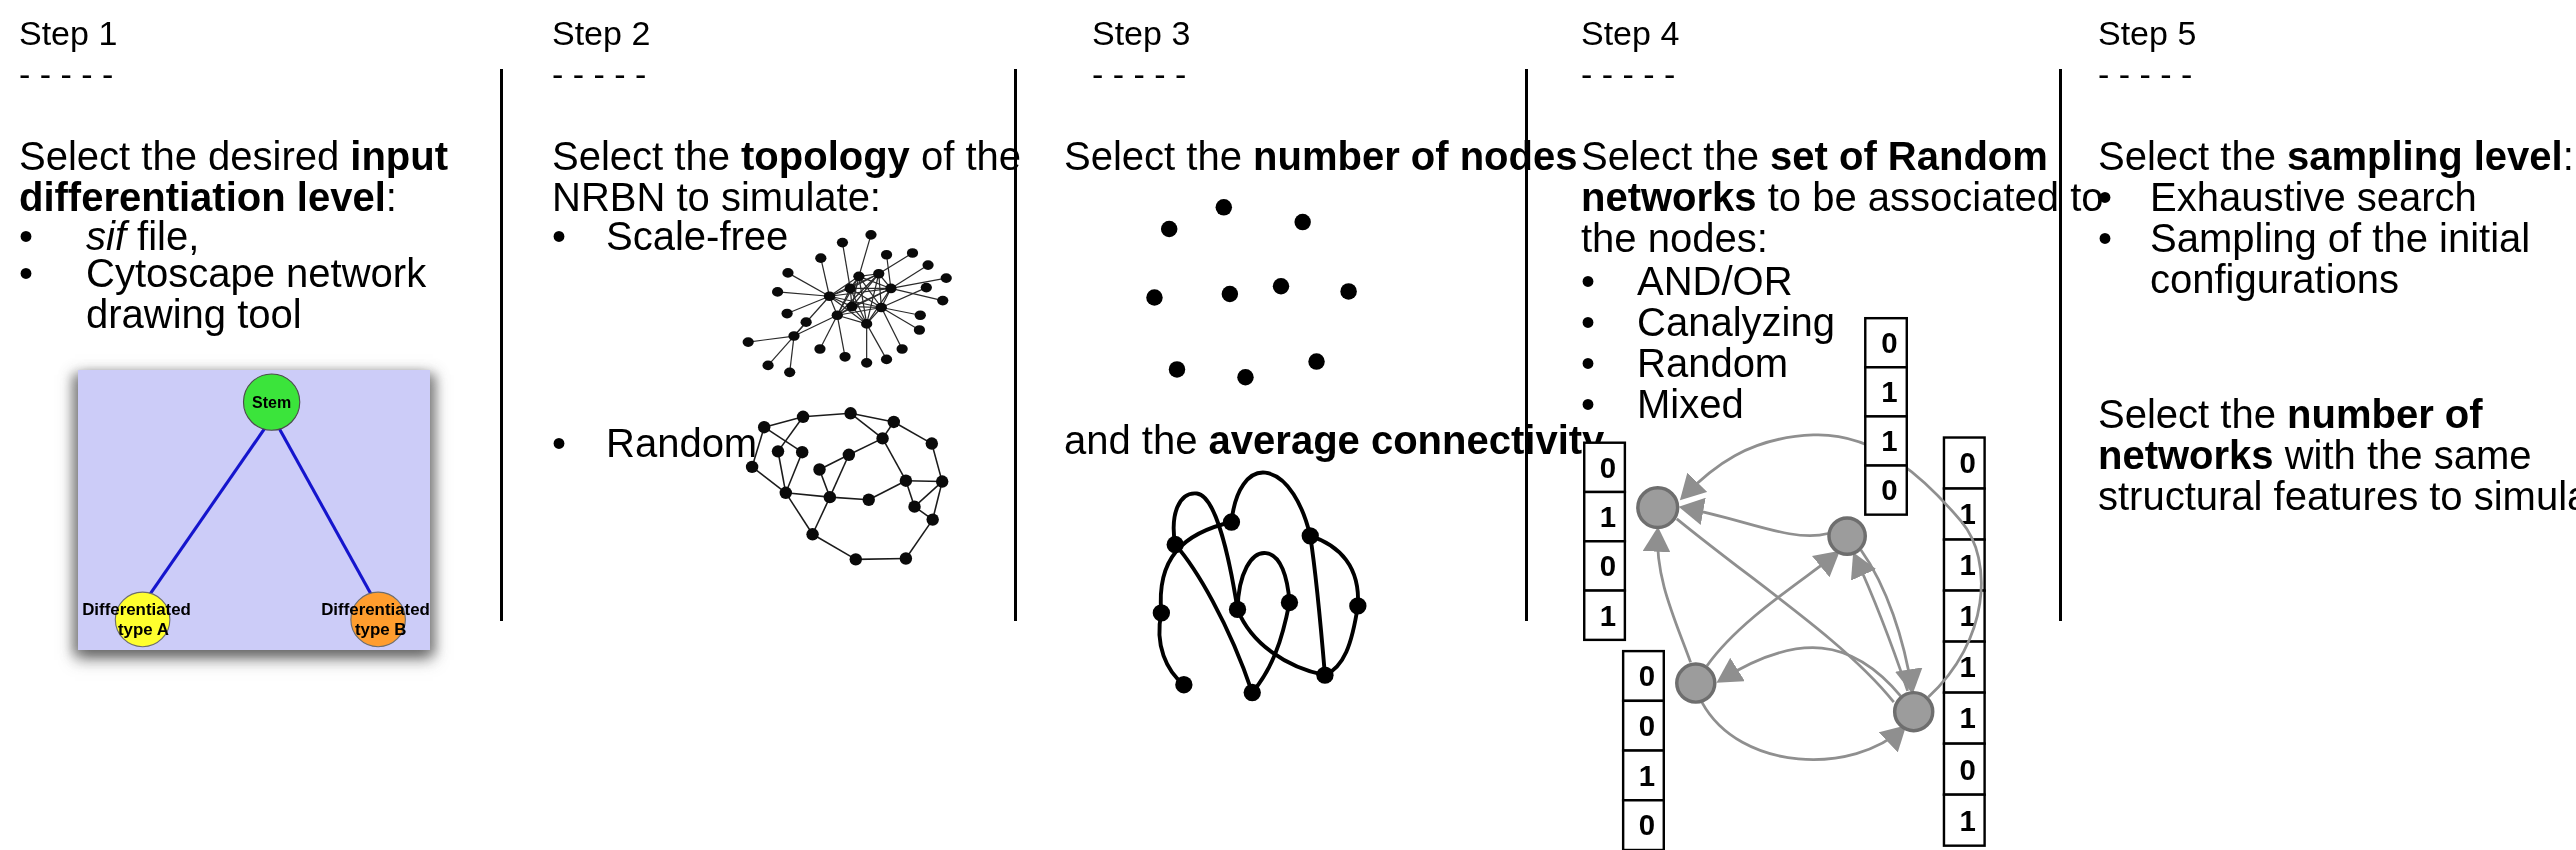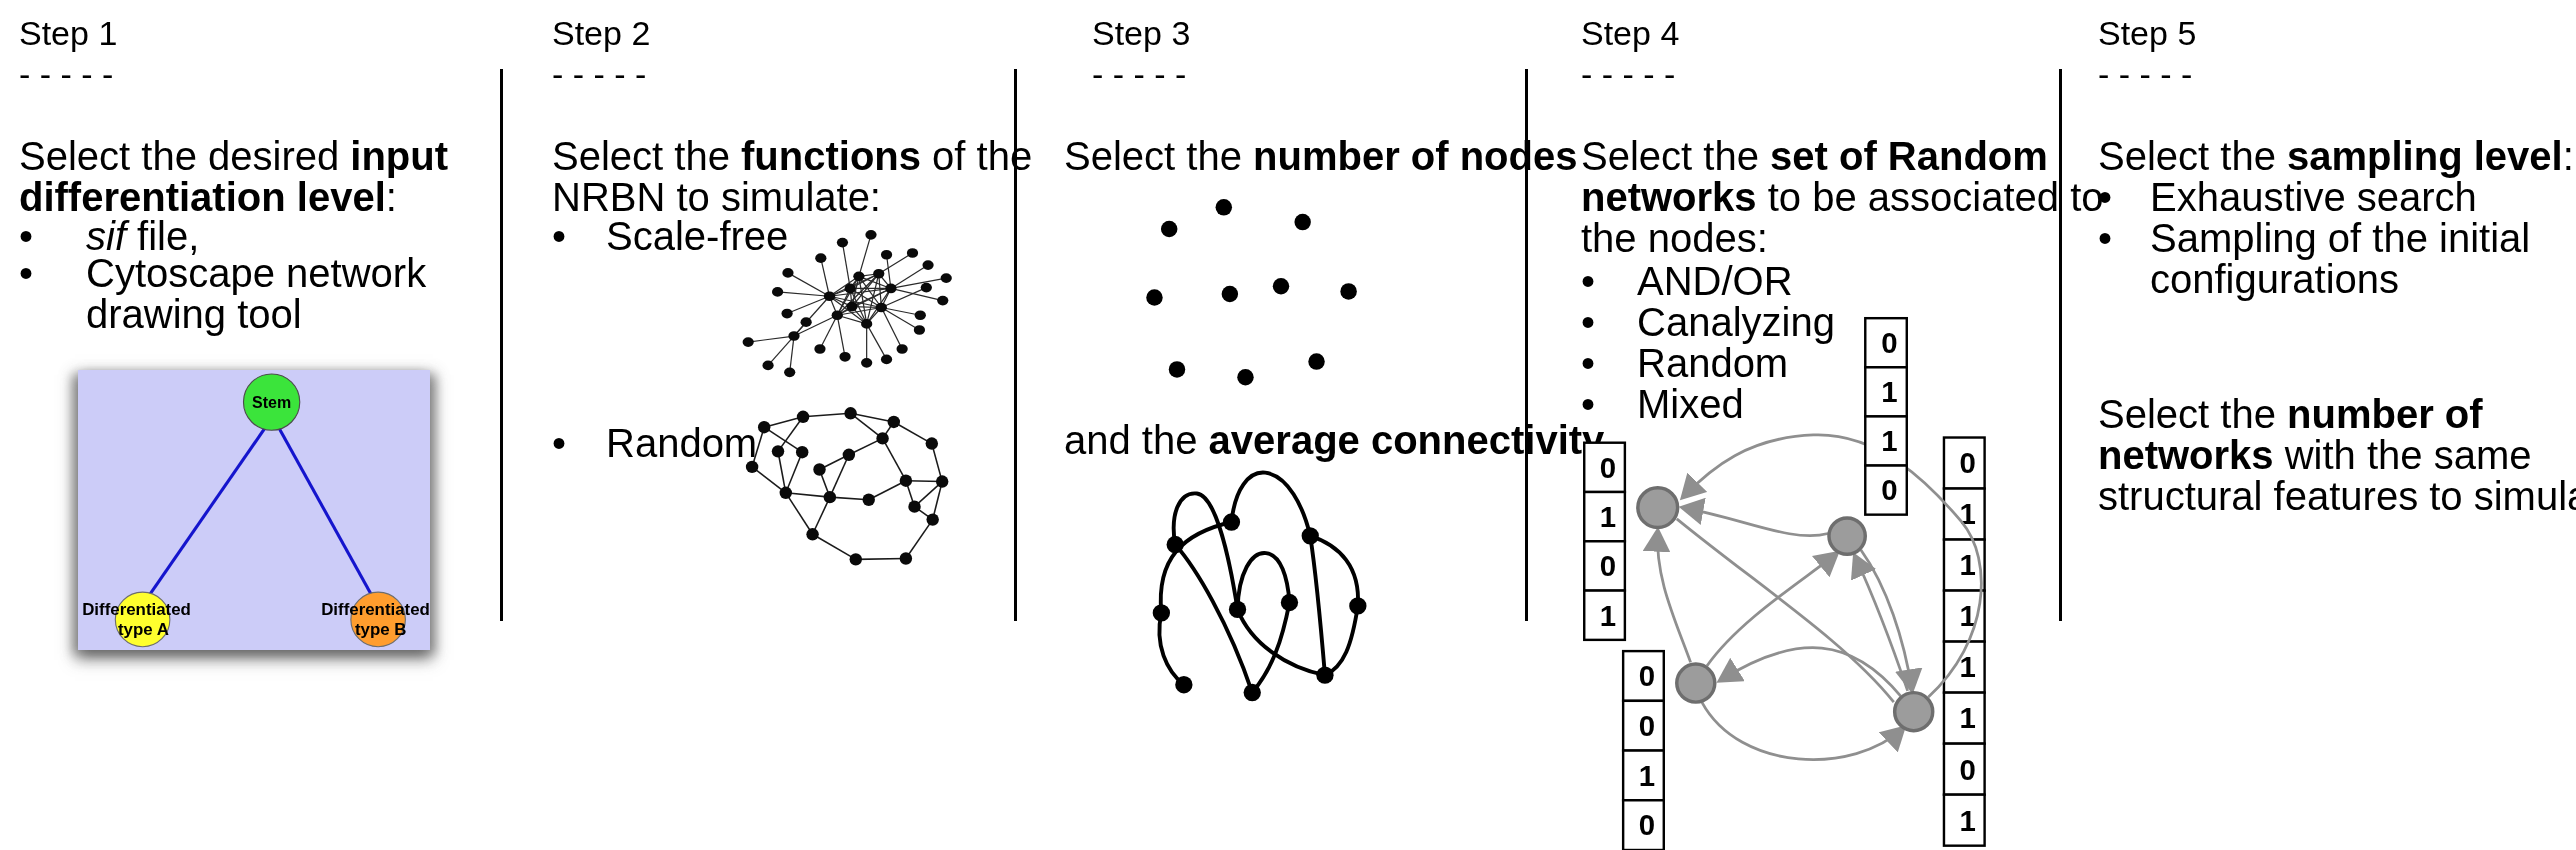--- a/index.html
+++ b/index.html
@@ -25,21 +25,21 @@
     <circle cx="314" cy="465" r="32.5" fill="#3be43b" stroke="#4c4c4c" stroke-width="1.3"></circle>
     <circle cx="165" cy="716" r="31.5" fill="#ffff2e" stroke="#6d6d6d" stroke-width="1.3"></circle>
     <circle cx="437" cy="716" r="31.5" fill="#ff9d2e" stroke="#6d6d6d" stroke-width="1.3"></circle>
     <text x="314" y="472" text-anchor="middle" font-size="18.5" font-family="Liberation Sans, sans-serif" font-weight="bold">Stem</text>
     <text x="158" y="711" text-anchor="middle" font-size="19.5" font-family="Liberation Sans, sans-serif" font-weight="bold">Differentiated</text>
     <text x="166" y="734" text-anchor="middle" font-size="19.5" font-family="Liberation Sans, sans-serif" font-weight="bold">type A</text>
     <text x="434" y="711" text-anchor="middle" font-size="19.5" font-family="Liberation Sans, sans-serif" font-weight="bold">Differentiated</text>
     <text x="440" y="734" text-anchor="middle" font-size="19.5" font-family="Liberation Sans, sans-serif" font-weight="bold">type B</text>
   </svg>
 <div class="h" style="left:552px;top:13.3px">Step 2<br>- - - - -</div>
-<div class="t" style="left:552px;top:136px">Select the <b>functions</b> of the<br>NRBN to simulate:</div>
+<div class="t" style="left:552px;top:136px">Select the <b>topology</b> of the<br>NRBN to simulate:</div>
 <div class="t" style="left:552px;top:216px;padding-left:54px"><span class="b" style="left:0px">•</span>Scale-free</div>
 <div class="t" style="left:552px;top:423px;padding-left:54px"><span class="b" style="left:0px">•</span>Random</div>
 <svg style="position:absolute;left:736px;top:221px" width="225" height="160" viewBox="850 255 260 185">
     <g stroke="#2a2a2a" stroke-width="1.4">
       <line x1="992" y1="319" x2="1015" y2="316"></line>
       <line x1="992" y1="319" x2="982" y2="333"></line>
       <line x1="992" y1="319" x2="1029" y2="333"></line>
       <line x1="992" y1="319" x2="958" y2="342"></line>
       <line x1="992" y1="319" x2="984" y2="354"></line>
       <line x1="992" y1="319" x2="1018" y2="355"></line>

